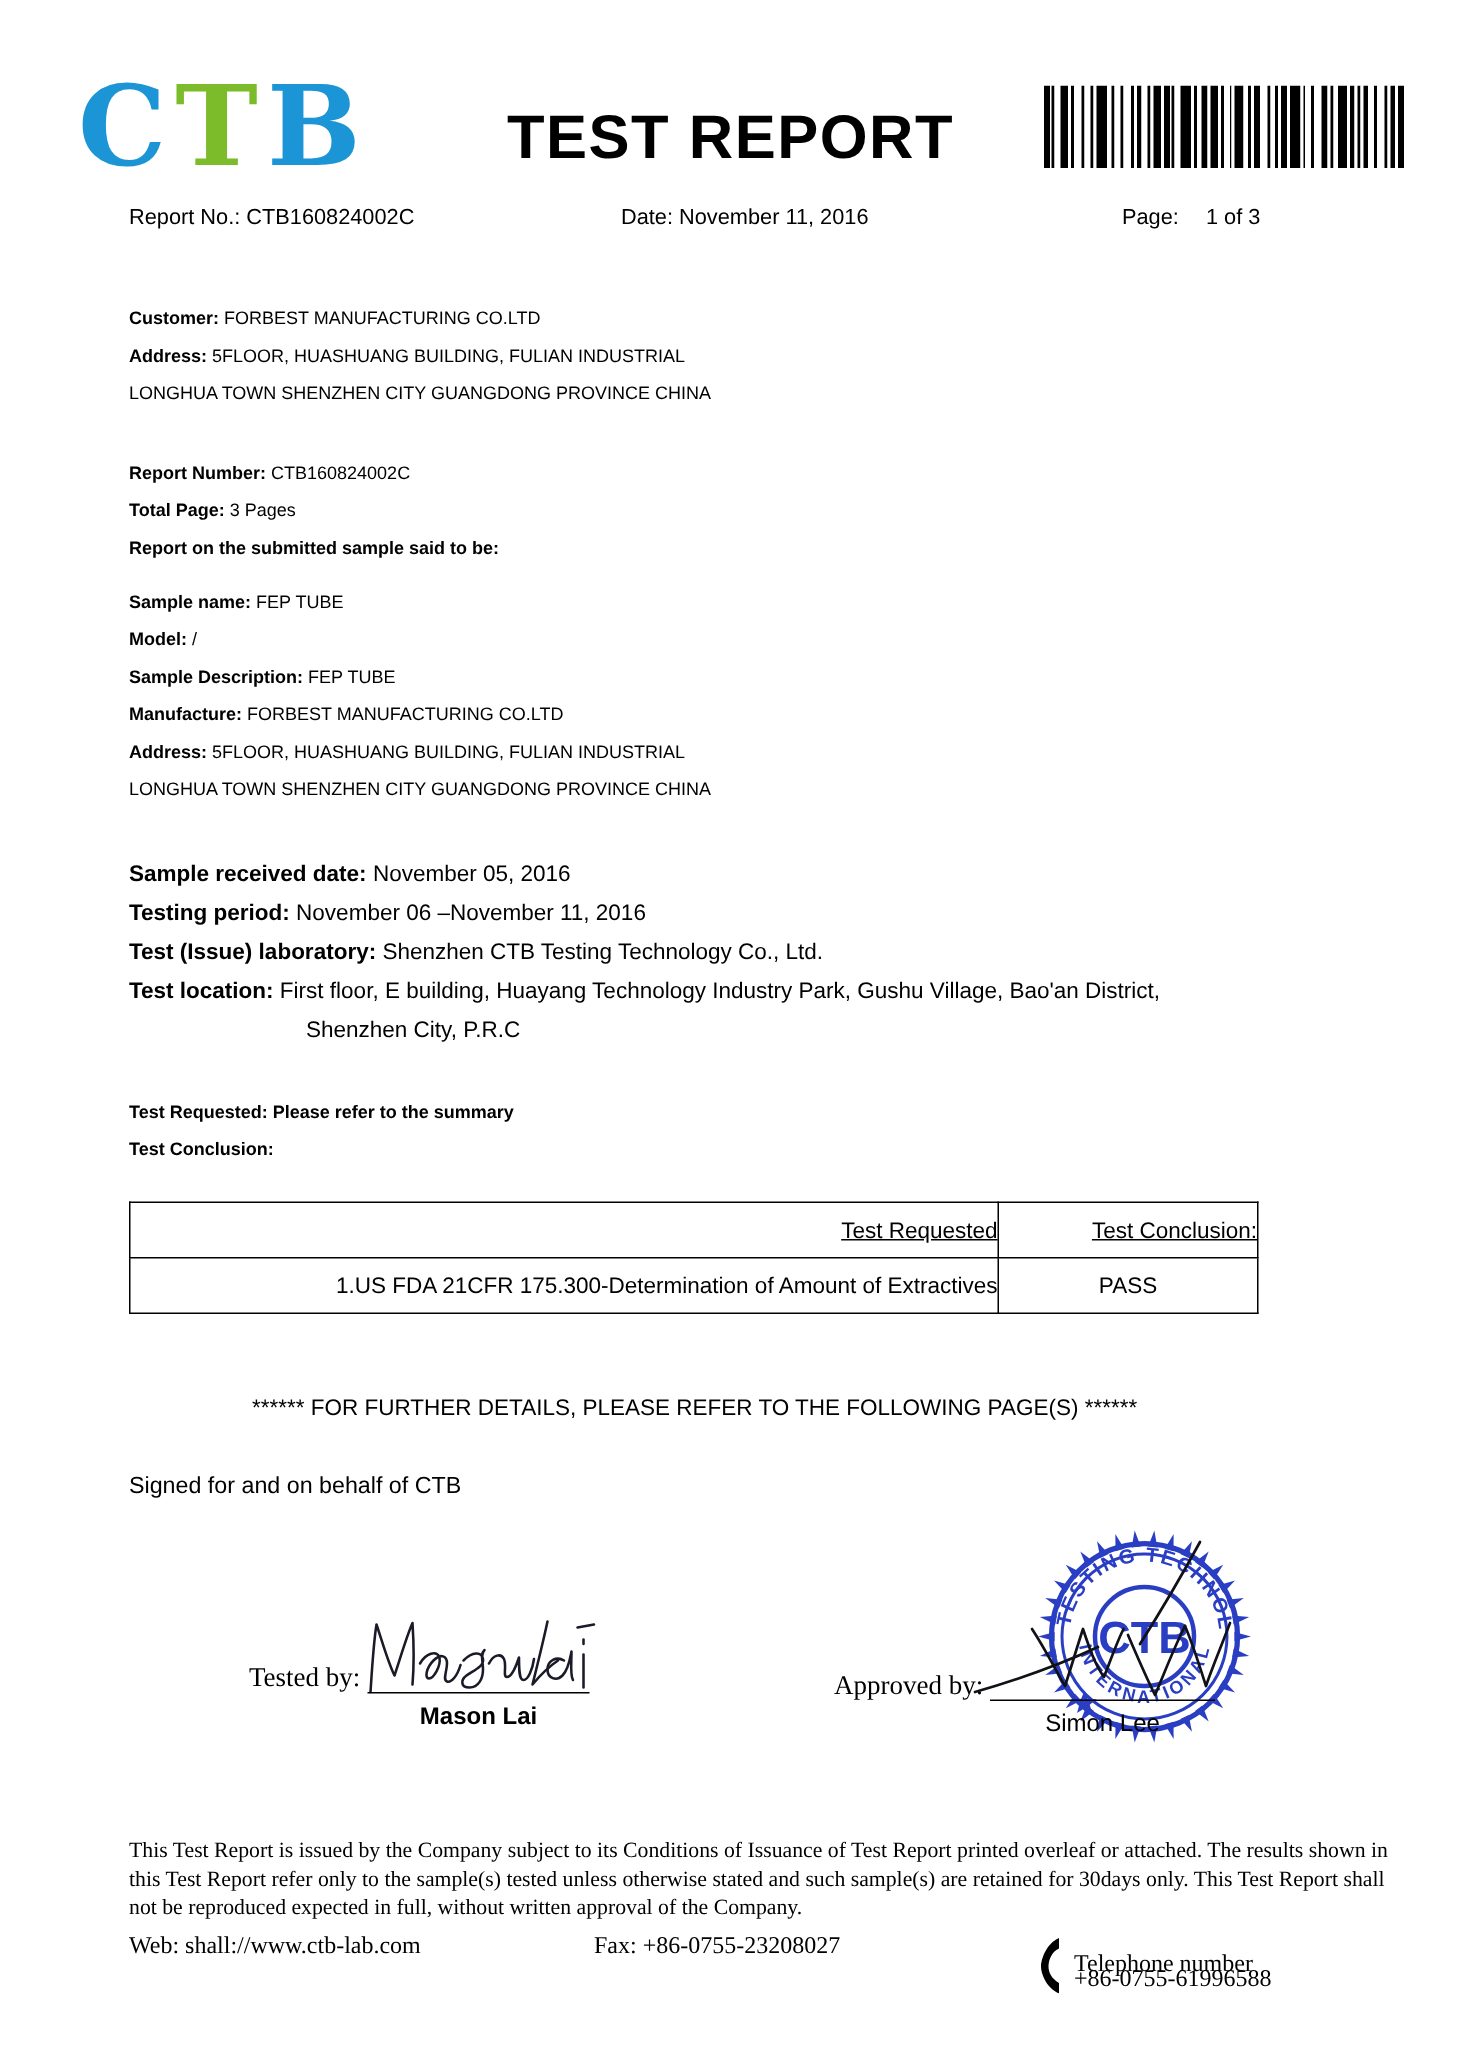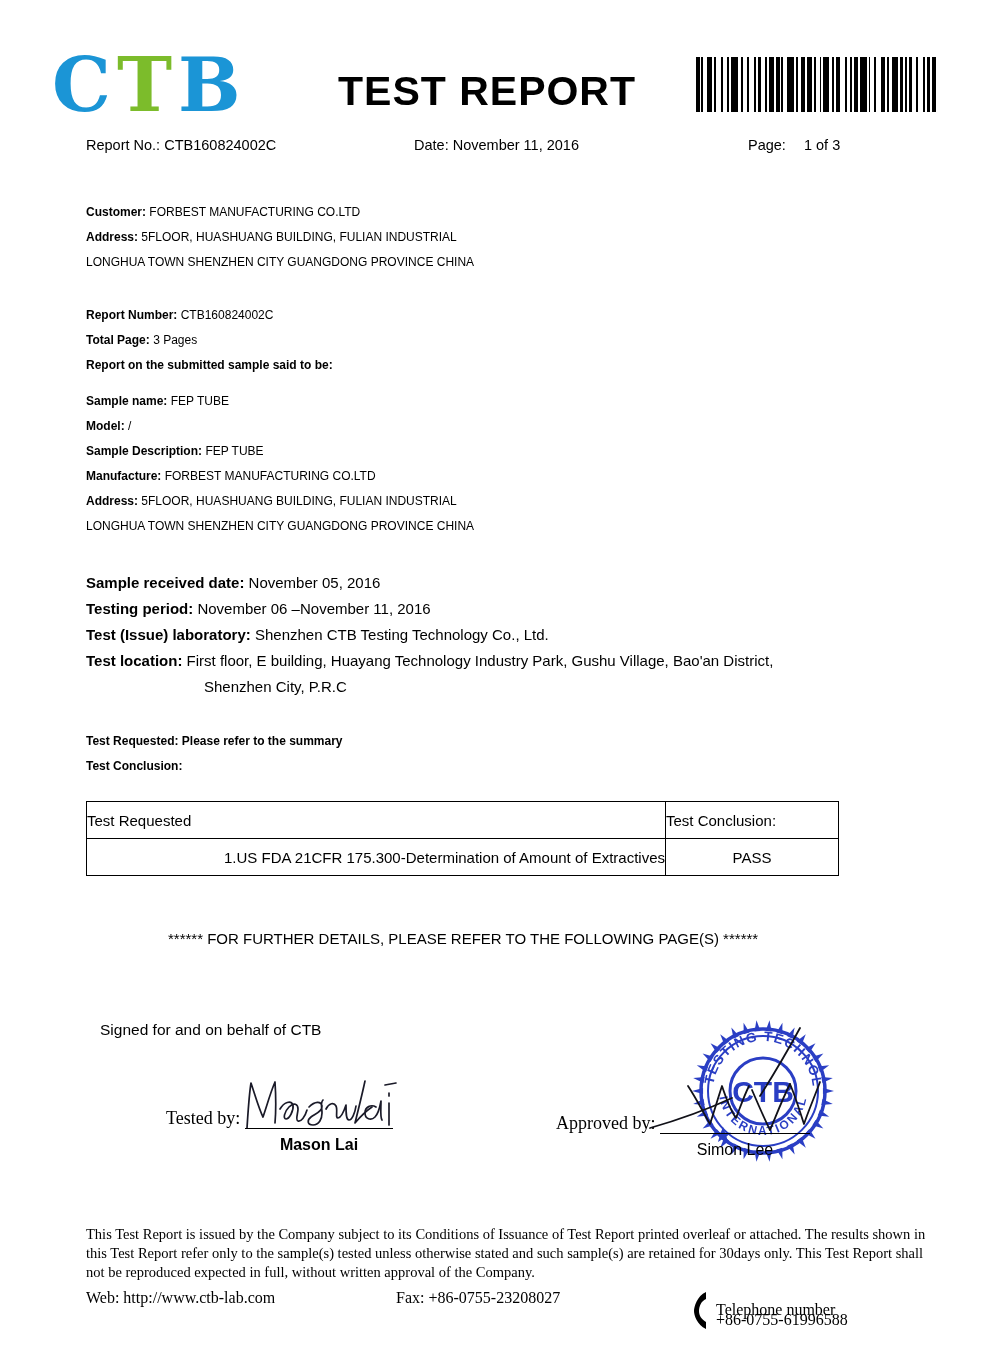--- a/index.html
+++ b/index.html
@@ -104,41 +104,40 @@
     font-size: 15px;
   }
   .result-table td {
     border: 1px solid #000;
     padding: 0;
     height: 36px;
     vertical-align: middle;
   }
   .result-table .col-a { width: 579px; }
   .result-table .col-b { width: 173px; }
-  .result-table .th-cell { text-align: left; }
+  .result-table .th-cell { text-align: right; text-decoration: underline; }
   .result-table .row-desc {
     text-align: right;
     padding-left: 7px;
   }
   .result-table .row-conc { text-align: center; }
 
   
   .further-note {
     position: absolute;
     left: 168px;
     top: 930px;
     font-size: 15px;
     white-space: nowrap;
   }
   .signed-line {
     position: absolute;
-    left: 100px;
+    left: 86px;
     top: 982px;
     font-size: 15.5px;
-    margin-top: 39px;
   }
 
   
   .sig-tested {
     position: absolute;
     left: 166px;
     top: 1108px;
     font-family: "Liberation Serif", serif;
     font-size: 18px;
   }
@@ -533,21 +532,21 @@
       <path d="M152 8 C140 30 126 54 112 76"></path>
     </g>
   </svg>
 
   <div class="sig-approved-line"></div>
   <div class="sig-approved-name">Simon Lee</div>
 
   <div class="disclaimer">This Test Report is issued by the Company subject to its Conditions of Issuance of Test Report printed overleaf or attached. The results shown in this Test Report refer only to the sample(s) tested unless otherwise stated and such sample(s) are retained for 30days only. This Test Report shall not be reproduced expected in full, without written approval of the Company.</div>
 
   <div class="contact">
-    <span class="web">Web: http://www.ctb-lab.com</span>
+    <span class="web">Web: shall://www.ctb-lab.com</span>
     <span class="fax">Fax: +86-0755-23208027</span>
     <svg class="tel-icon" width="20" height="40" viewBox="0 0 20 40">
       <path d="M14 3 C5 7 2 18 2 22 C2 26 5 36 14 40 L14 33 C9 30 7 26 7 22 C7 18 9 12 14 10 Z" fill="#000"></path>
     </svg>
     <span class="tel-label">Telephone number</span>
     <span class="tel-number">+86-0755-61996588</span>
   </div>
 
 </div>
 

